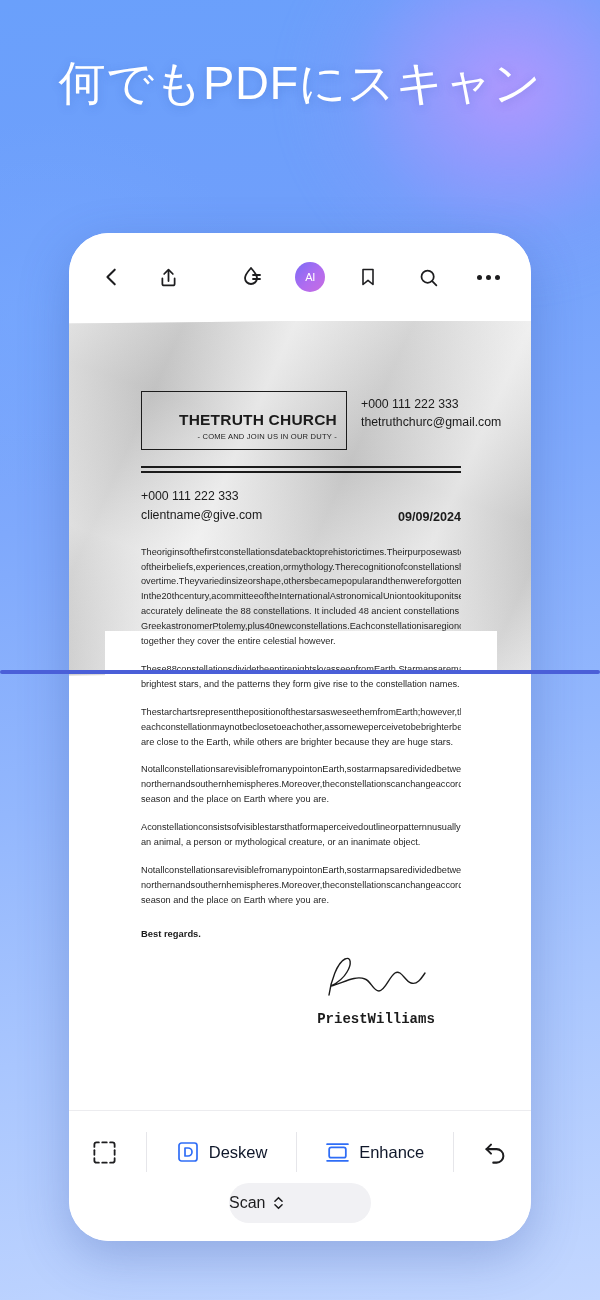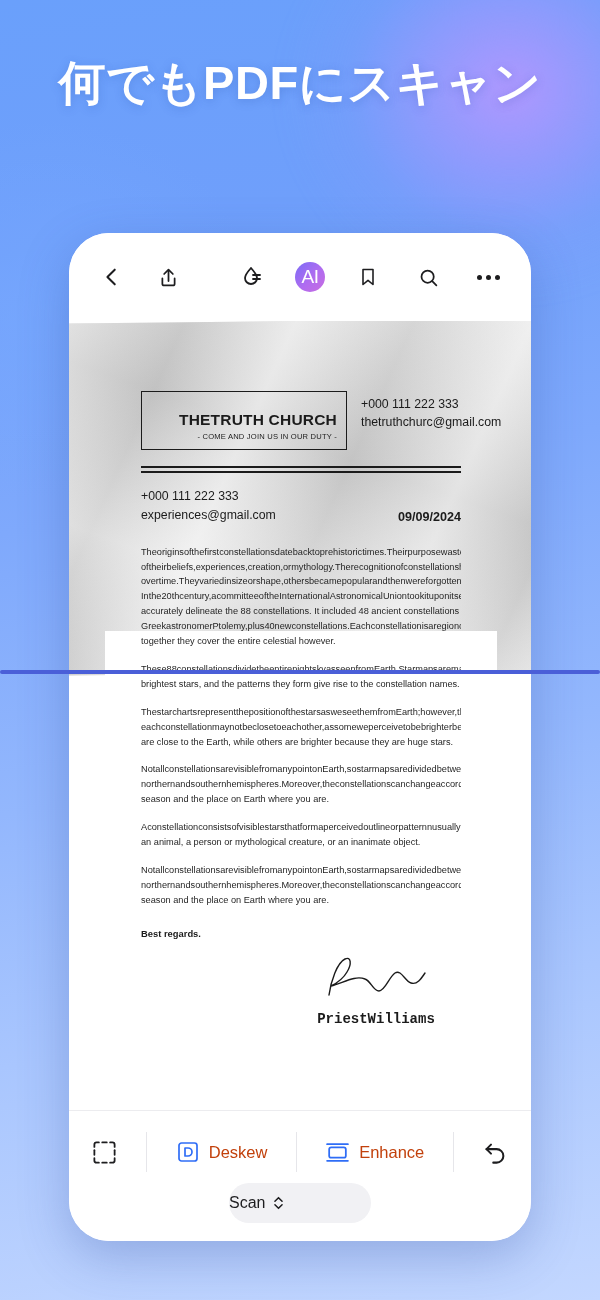--- a/index.html
+++ b/index.html
@@ -38,21 +38,21 @@
   }
 
   .headline {
     position: absolute;
     top: 52px;
     left: 0;
     width: 600px;
     text-align: center;
     color: #ffffff;
     font-size: 47px;
-    font-weight: bold;
+    font-weight: normal;
     line-height: 1.30;
     letter-spacing: 0.5px;
     text-shadow: 0 2px 10px rgba(40,80,170,0.25);
     padding: 0 40px;
     box-sizing: border-box;
   }
 
   
   .phone {
     position: absolute;
@@ -92,21 +92,21 @@
     display: flex;
     align-items: center;
     gap: 26px;
   }
   .ai-badge {
     width: 30px;
     height: 30px;
     border-radius: 50%;
     background: linear-gradient(135deg, #7b6cf6 0%, #b06cf0 55%, #c86ce0 100%);
     color: #fff;
-    font-size: 19px;
+    font-size: 11px;
     font-weight: normal;
     display: flex;
     align-items: center;
     justify-content: center;
     letter-spacing: -0.5px;
   }
   .dots {
     display: flex;
     gap: 4px;
     align-items: center;
@@ -276,21 +276,21 @@
     align-items: center;
     justify-content: space-between;
     padding: 0 22px;
     box-sizing: border-box;
   }
   .tool {
     display: flex;
     align-items: center;
     gap: 9px;
     font-size: 16.5px;
-    color: #c2410c;
+    color: #0f172a;
   }
   .divider-v {
     width: 1px;
     height: 40px;
     background: #e6e6ea;
   }
   .scan-chip {
     position: absolute;
     left: 50%;
     transform: translateX(-50%);
@@ -378,21 +378,21 @@
           <div>thetruthchurc@gmail.com</div>
         </div>
       </div>
 
       <div class="rule"></div>
       <div class="rule thin"></div>
 
       <div class="client-row">
         <div class="client-info">
           <div>+000 111 222 333</div>
-          <div>experiences@gmail.com</div>
+          <div>clientname@give.com</div>
         </div>
         <div class="doc-date">09/09/2024</div>
       </div>
 
       <div class="body-copy">
         <p style="margin-bottom:0">Theoriginsofthefirstconstellationsdatebacktoprehistorictimes.Theirpurposewastote</p>
         <p style="margin-bottom:0">oftheirbeliefs,experiences,creation,ormythology.Therecognitionofconstellationshas</p>
         <p style="margin-bottom:0">overtime.Theyvariedinsizeorshape,othersbecamepopularandthenwereforgotten,ar</p>
 
         <p style="margin-bottom:0">Inthe20thcentury,acommitteeoftheInternationalAstronomicalUniontookituponitse</p>

